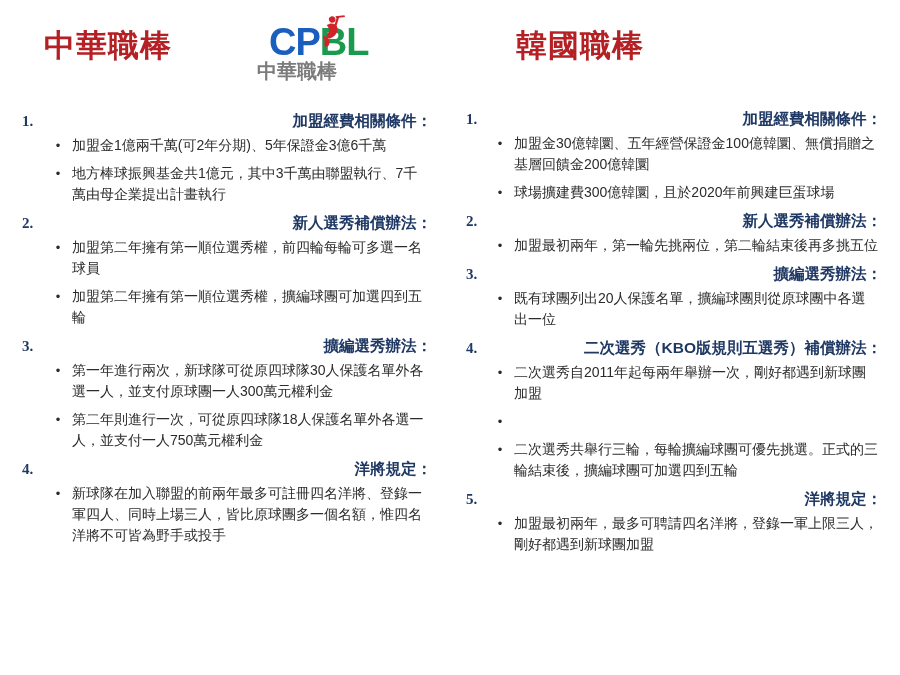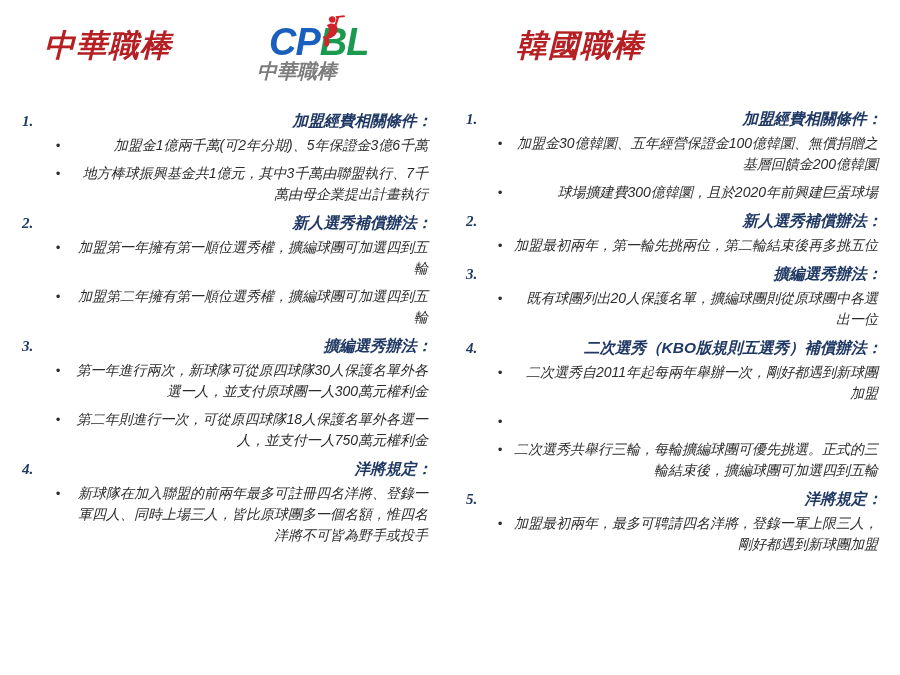--- a/index.html
+++ b/index.html
@@ -12,21 +12,20 @@
     height: 675px;
     overflow: hidden;
     font-family: "Liberation Serif", "DejaVu Serif", serif;
     -webkit-font-smoothing: antialiased;
   }
   .slide {
     position: relative;
     width: 900px;
     height: 497px;
     background: #ffffff;
-    font-style: italic;
   }
 
   
   .header {
     position: absolute;
     left: 0;
     top: 0;
     width: 900px;
     height: 100px;
   }
@@ -156,21 +155,20 @@
     text-align: center;
     font-size: 13px;
     line-height: 21px;
     color: #2b2b2b;
     padding-left: 26px;
     box-sizing: content-box;
   }
   .bullet-text {
     flex: 1 1 auto;
     padding-right: 4px;
-    text-align: right;
   }
 
   .column.right .sec-num { padding-left: 6px; }
 </style>
 </head>
 <body>
 
 <div class="slide">
 
   <div class="header">
@@ -217,21 +215,21 @@
           </ul>
         </div>
         <div class="section">
           <div class="section-head">
             <span class="sec-num">2.</span>
             <span class="sec-title">新人選秀補償辦法：</span>
           </div>
           <ul class="bullets">
             <li class="bullet">
               <span class="bullet-dot">•</span>
-              <span class="bullet-text">加盟第一年擁有第一順位選秀權，擴編球團可加選四到五輪</span>
+              <span class="bullet-text">加盟第二年擁有第一順位選秀權，前四輪每輪可多選一名球員</span>
             </li>
             <li class="bullet">
               <span class="bullet-dot">•</span>
               <span class="bullet-text">加盟第二年擁有第一順位選秀權，擴編球團可加選四到五輪</span>
             </li>
           </ul>
         </div>
         <div class="section">
           <div class="section-head">
             <span class="sec-num">3.</span>

